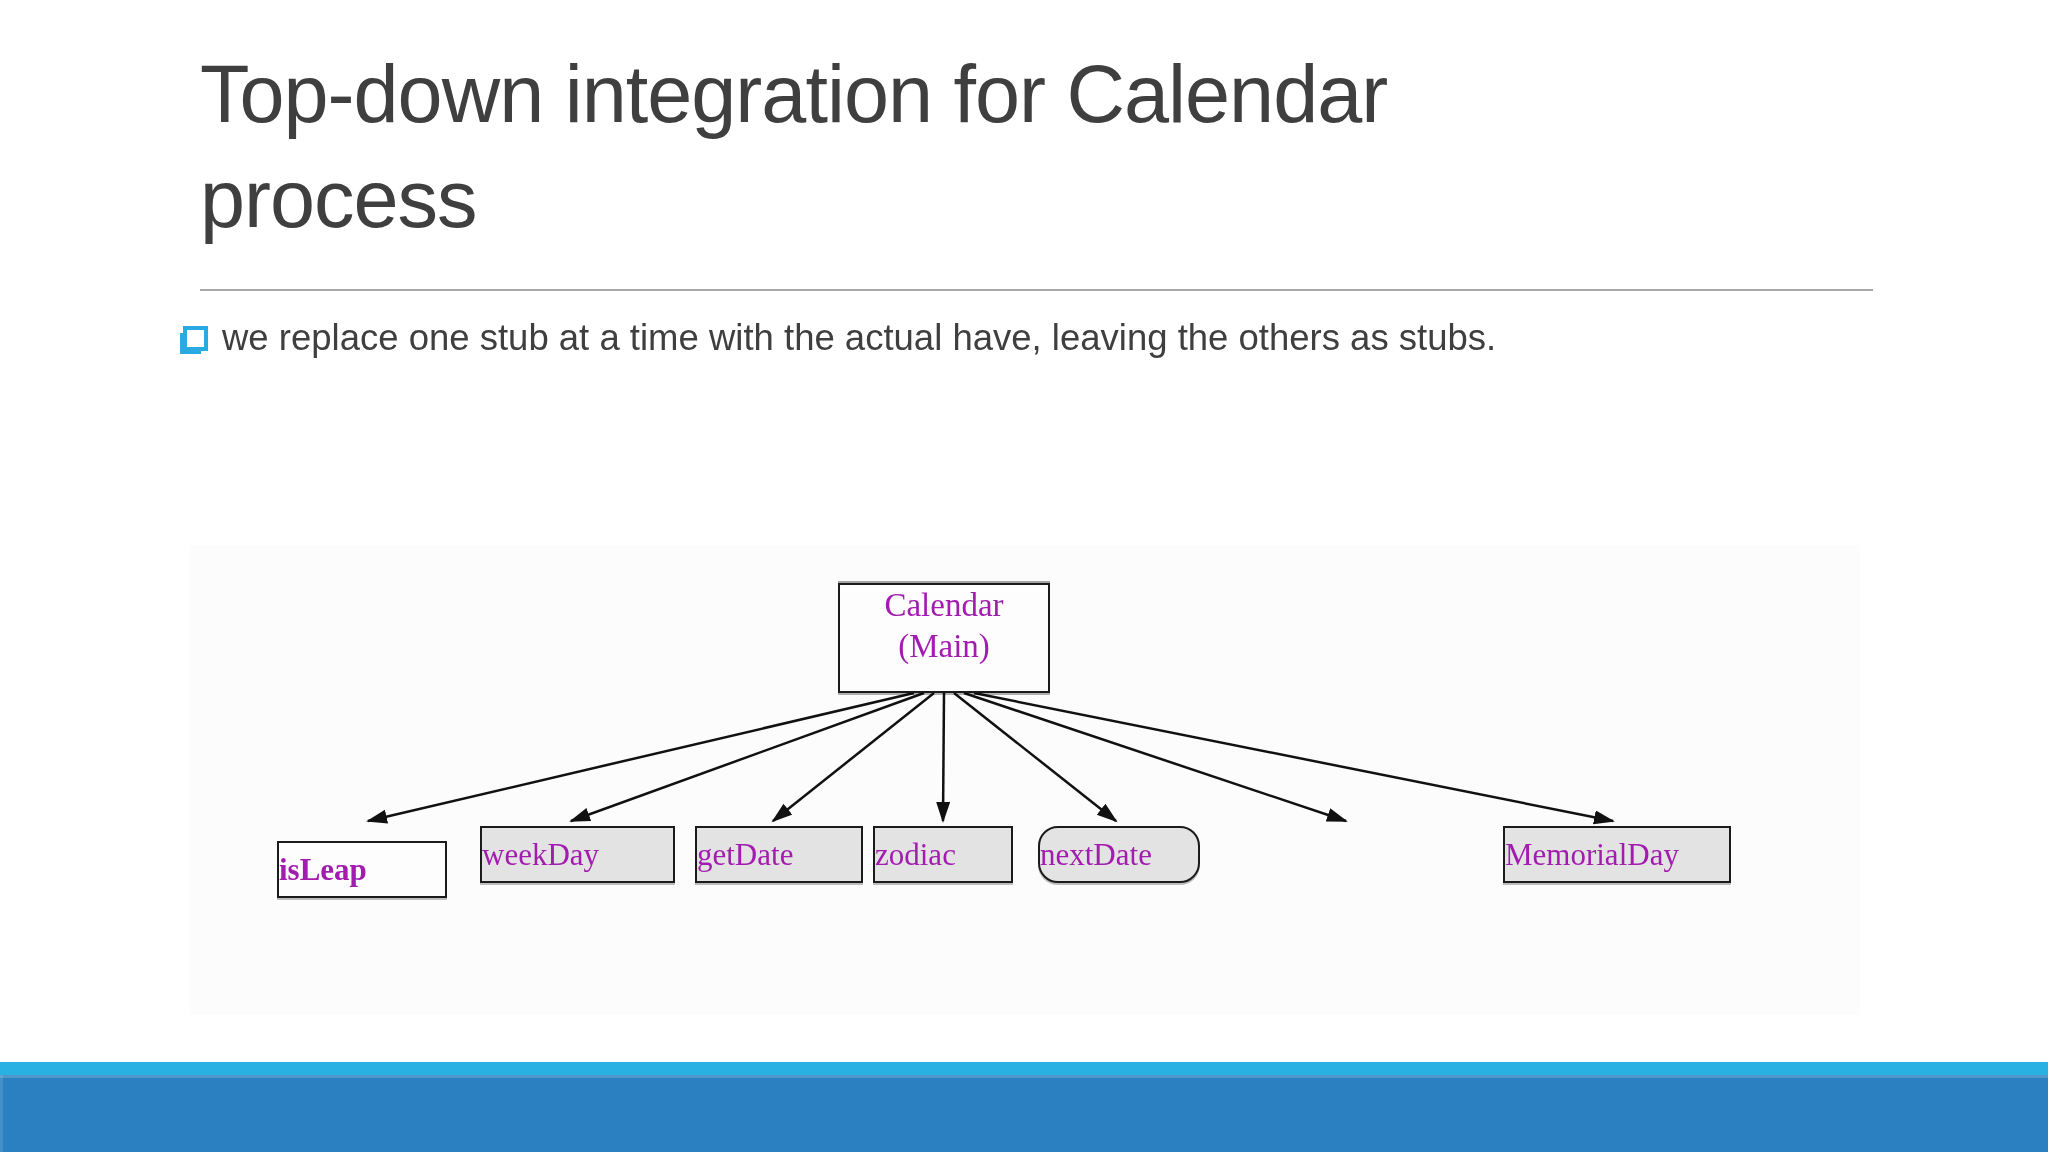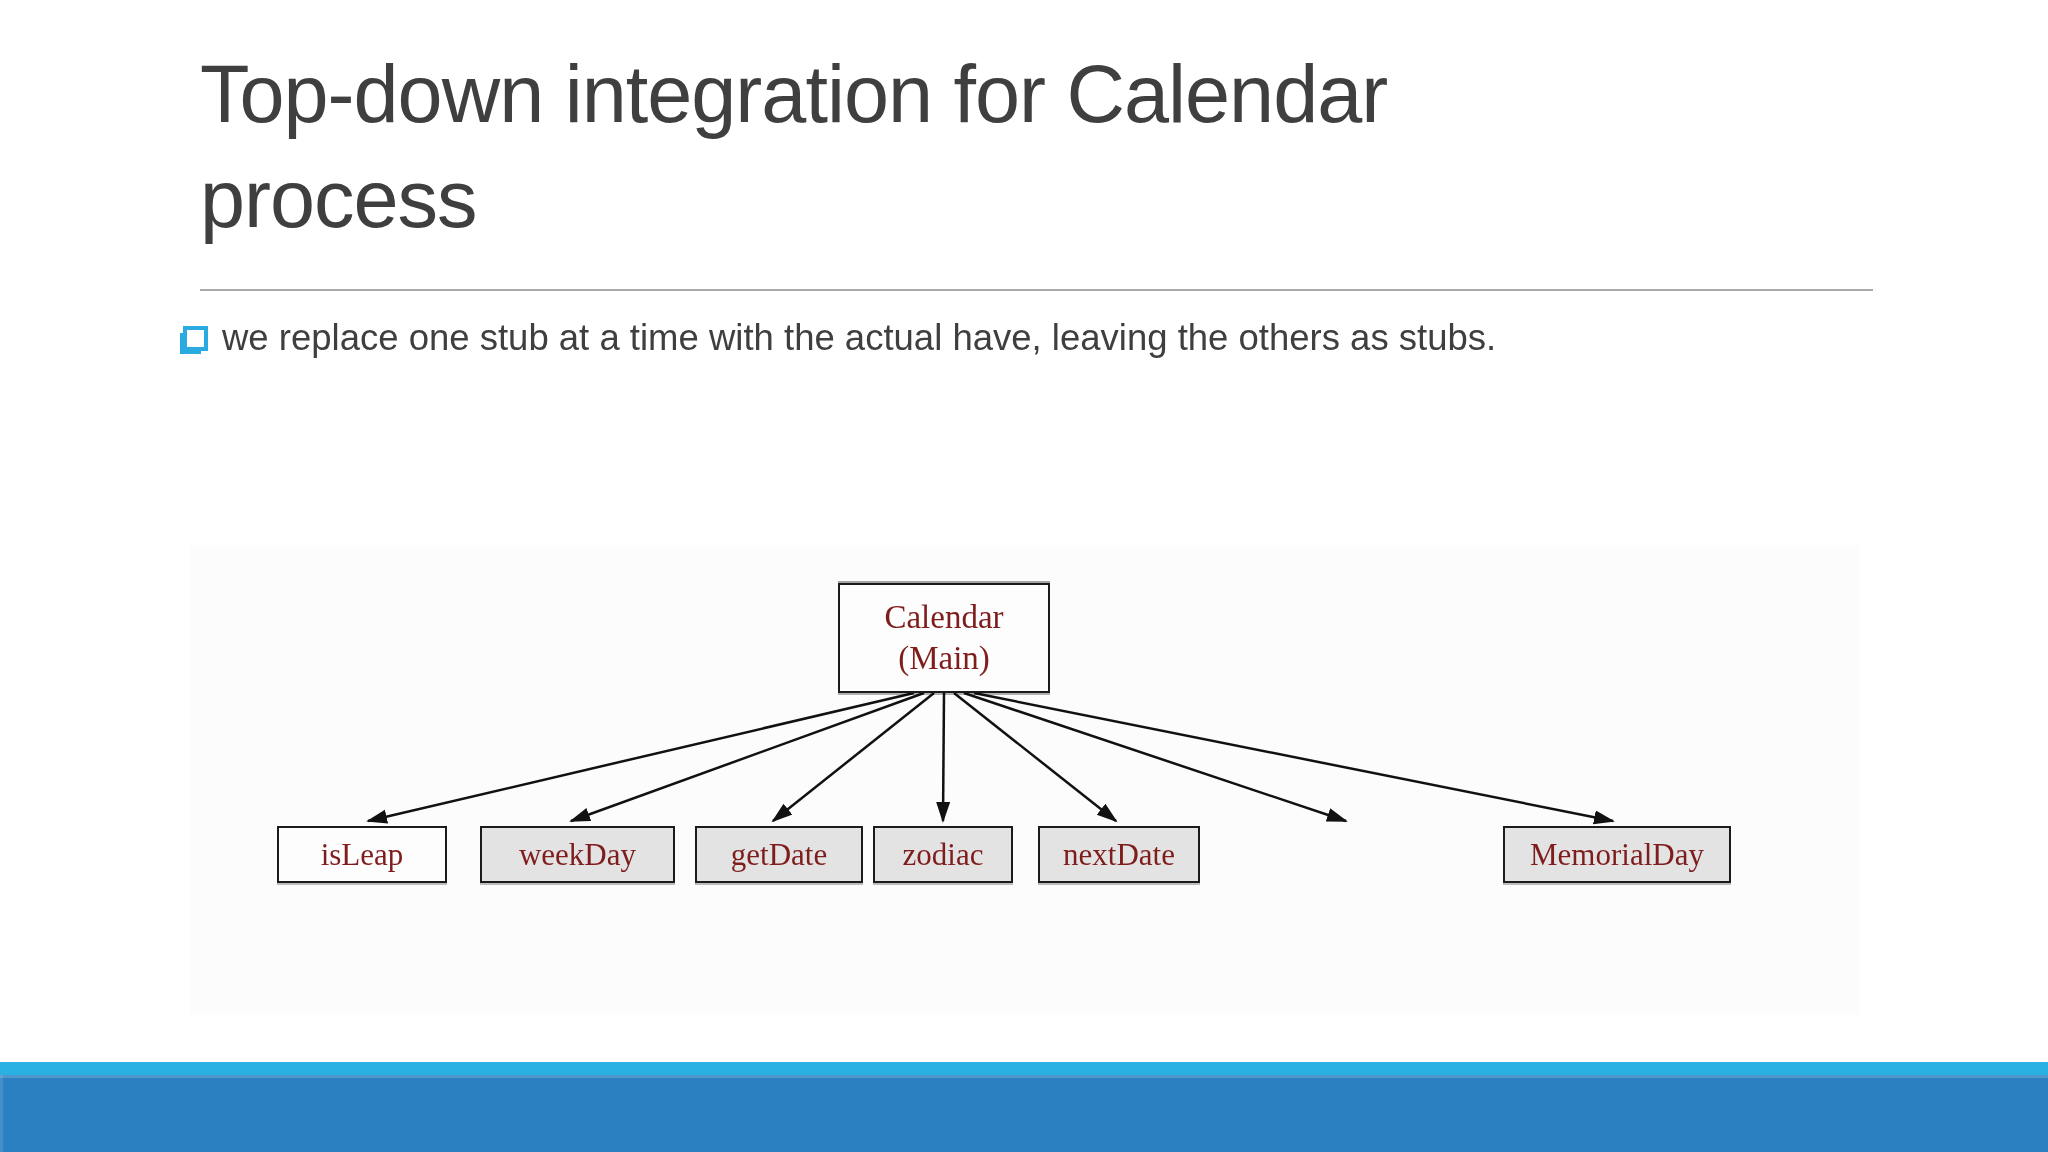--- a/index.html
+++ b/index.html
@@ -44,40 +44,40 @@
     transform:translateY(1px);
   }
 
   
   .figure{
     position:absolute;left:190px;top:545px;width:1670px;height:470px;
     background:#fcfcfc;
   }
   .figure svg{position:absolute;left:0;top:0;}
   .node{
-    position:absolute;display:flex;align-items:center;justify-content:center;
+    position:absolute;display:flex;align-items:center;
     border:2px solid var(--node_border);
     background:var(--node_gray);
     font-family:"Liberation Serif", serif;
-    font-size:31px;color:#7f1d1d;
+    font-size:31px;color:#a21caf;
     box-shadow:0 2px 0 rgba(0,0,0,0.25);
   }
   .node.root{
     left:648px;top:38px;width:212px;height:110px;
     background:var(--node_white);
     flex-direction:column;line-height:1.25;font-size:33px;
     box-shadow:0 -2px 0 rgba(0,0,0,0.35),0 2px 0 rgba(0,0,0,0.3);
   }
   .node.child{top:281px;height:57px;}
-  .node.highlight{background:var(--node_white);font-weight:normal;}
+  .node.highlight{background:var(--node_white);font-weight:bold;margin-top:15px;}
   .n-isleap{left:87px;width:170px;}
   .n-weekday{left:290px;width:195px;}
   .n-getdate{left:505px;width:168px;}
   .n-zodiac{left:683px;width:140px;}
-  .n-nextdate{left:848px;width:162px;}
+  .n-nextdate{left:848px;width:162px;border-radius:20px;}
   .n-friday13th{left:1068px;width:182px;}
   .n-memorialday{left:1313px;width:228px;font-family:Liberation Serif, serif;}
 
   
   .footer-strip{
     position:absolute;left:0;top:1062px;width:2048px;height:13px;
     background:var(--footer_strip);
   }
   .footer-bar{
     position:absolute;left:0;top:1075px;width:2048px;height:77px;

